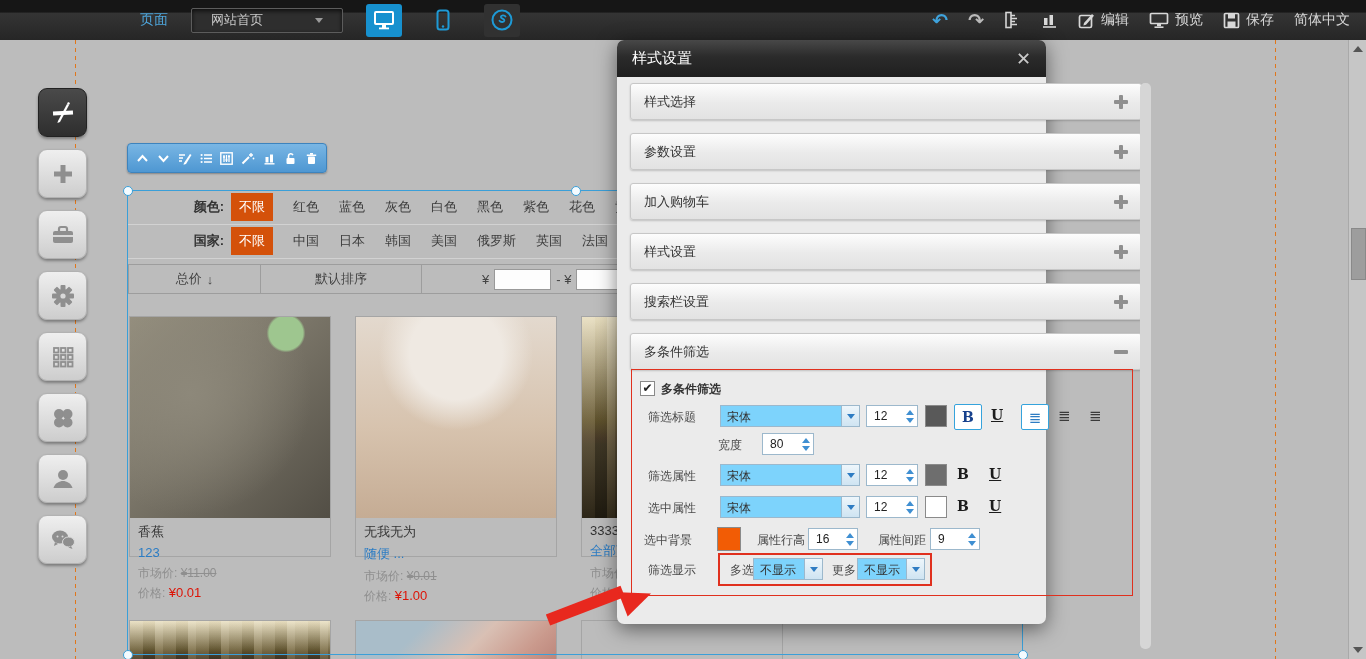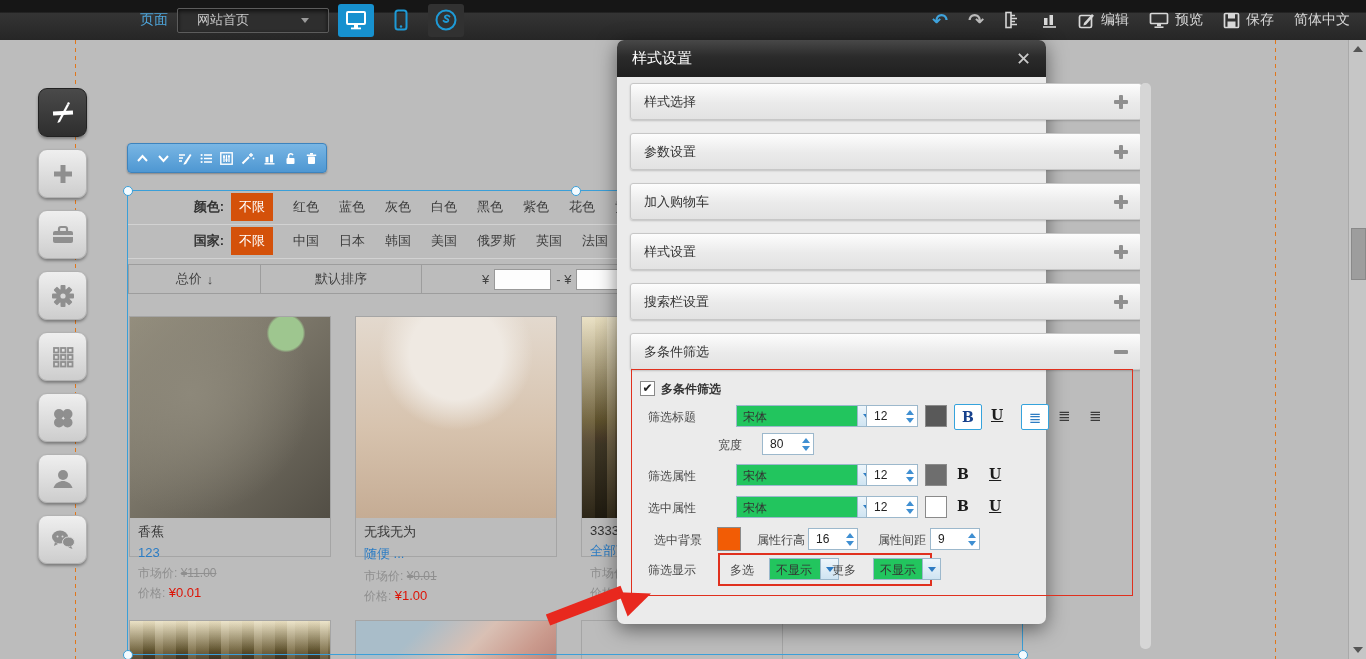--- a/index.html
+++ b/index.html
@@ -2,21 +2,21 @@
 <html><head>
 <meta charset="utf-8">
 <style>
   html,body{margin:0;padding:0;background:#777;}
   .screen{position:relative;width:1366px;height:659px;overflow:hidden;background:#bcbcbc;
     font-family:"Liberation Sans","DejaVu Sans",sans-serif;}
   
   .topbar{position:absolute;left:0;top:0;width:1366px;height:40px;z-index:50;
     background:linear-gradient(180deg,#161616 0%,#161616 30%,#343434 33%,#262626 100%);
     display:flex;align-items:center;}
-  .tb-left{display:flex;align-items:center;gap:9px;margin-left:140px;}
+  .tb-left{display:flex;align-items:center;gap:23px;margin-left:140px;}
   .tb-page{color:#4ea6dc;font-size:14px;}
   .tb-dd{width:112px;height:23px;background:#2e2e2e;border:1px solid #5c5c5c;border-radius:2px;
     box-shadow:inset 0 2px 4px rgba(0,0,0,.7);display:flex;align-items:center;padding:0 19px;color:#c9c9c9;font-size:13px;}
   .tb-dd .caret{margin-left:auto;width:0;height:0;border-left:4px solid transparent;border-right:4px solid transparent;border-top:5px solid #9a9a9a;}
   .devbtn{width:36px;height:33px;border-radius:3px;display:flex;align-items:center;justify-content:center;}
   .devbtn.active{background:#1791cf;}
   .devbtn.dark{background:#313131;}
   .tb-right{margin-left:auto;display:flex;align-items:center;gap:20px;margin-right:16px;color:#d8d8d8;font-size:14px;}
   .tb-ico{display:flex;align-items:center;gap:6px;}
   .glyph-undo{color:#3fa3dc;font-size:19px;font-weight:bold;line-height:1;}
@@ -78,21 +78,21 @@
   .sec{position:absolute;left:13px;width:512px;height:37px;box-sizing:border-box;
     background:linear-gradient(180deg,#fdfdfd,#eaeaea 55%,#e2e2e2);border:1px solid #c7c7c7;border-radius:3px;
     box-shadow:0 1px 2px rgba(0,0,0,.18);display:flex;align-items:center;padding:0 13px;font-size:13px;color:#333;}
   .plus,.minus{margin-left:auto;position:relative;width:14px;height:14px;}
   .plus::before,.minus::before{content:"";position:absolute;left:0;top:5px;width:14px;height:4px;background:#8f8f8f;border-radius:1px;}
   .plus::after{content:"";position:absolute;left:5px;top:0;width:4px;height:14px;background:#8f8f8f;border-radius:1px;}
   .redbox{position:absolute;left:14px;top:329px;width:500px;height:225px;border:1px solid #e0301e;}
   .innerred{position:absolute;left:101px;top:513px;width:214px;height:33px;border:2px solid #e0301e;box-sizing:border-box;}
   .plabel{position:absolute;font-size:12px;color:#4a4a4a;}
   .cbx{position:absolute;left:23px;top:341px;width:13px;height:13px;background:#fff;border:1px solid #8a8a8a;font-size:12px;line-height:12px;text-align:center;color:#222;}
-  .sel{position:absolute;height:22px;background:#22c55e;border:1px solid #9cb8cc;display:flex;box-sizing:border-box;margin-left:16px;}
+  .sel{position:absolute;height:22px;background:#7dd3fc;border:1px solid #9cb8cc;display:flex;box-sizing:border-box;}
   .sel .st{flex:1;font-size:12px;color:#333;padding:3px 6px;overflow:hidden;white-space:nowrap;}
   .sel .sb{width:17px;background:linear-gradient(180deg,#eef6fb,#cfe4f2);border-left:1px solid #9cb8cc;display:flex;align-items:center;justify-content:center;}
   .sel .sb i{width:0;height:0;border-left:4px solid transparent;border-right:4px solid transparent;border-top:5px solid #2e7cc3;}
   .spin{position:absolute;height:22px;background:#fff;border:1px solid #9cb8cc;display:flex;box-sizing:border-box;}
   .spin .sn{flex:1;font-size:12px;color:#222;padding:3px 0 0 7px;}
   .spin .sa{width:15px;display:flex;flex-direction:column;align-items:center;justify-content:center;gap:3px;}
   .spin .sa i{width:0;height:0;border-left:4px solid transparent;border-right:4px solid transparent;}
   .spin .sa .u{border-bottom:5px solid #3f8fd2;}
   .spin .sa .d{border-top:5px solid #3f8fd2;}
   .swatch{position:absolute;width:22px;height:22px;border:1px solid #8a8a8a;box-sizing:border-box;}
@@ -489,21 +489,21 @@
       <span class="sn">12</span>
       <span class="sa">
           <i class="u"></i>
           <i class="d"></i>
         </span>
     </div>
     <span class="swatch" style="left:308px;top:456px;background:#ffffff"></span>
     <span class="bu" style="left:340px;top:458px">B</span>
     <span class="bu uu" style="left:372px;top:458px">U</span>
 
-    <span class="plabel" style="left:37px;top:492px">选中背景</span>
+    <span class="plabel" style="left:27px;top:492px">选中背景</span>
     <span class="swatch" style="left:100px;top:487px;width:24px;height:24px;background:#f25c05"></span>
     <span class="plabel" style="left:140px;top:492px">属性行高</span>
     <div class="spin" style="left:191px;top:488px;width:50px">
       <span class="sn">16</span>
       <span class="sa">
           <i class="u"></i>
           <i class="d"></i>
         </span>
     </div>
     <span class="plabel" style="left:261px;top:492px">属性间距</span>

